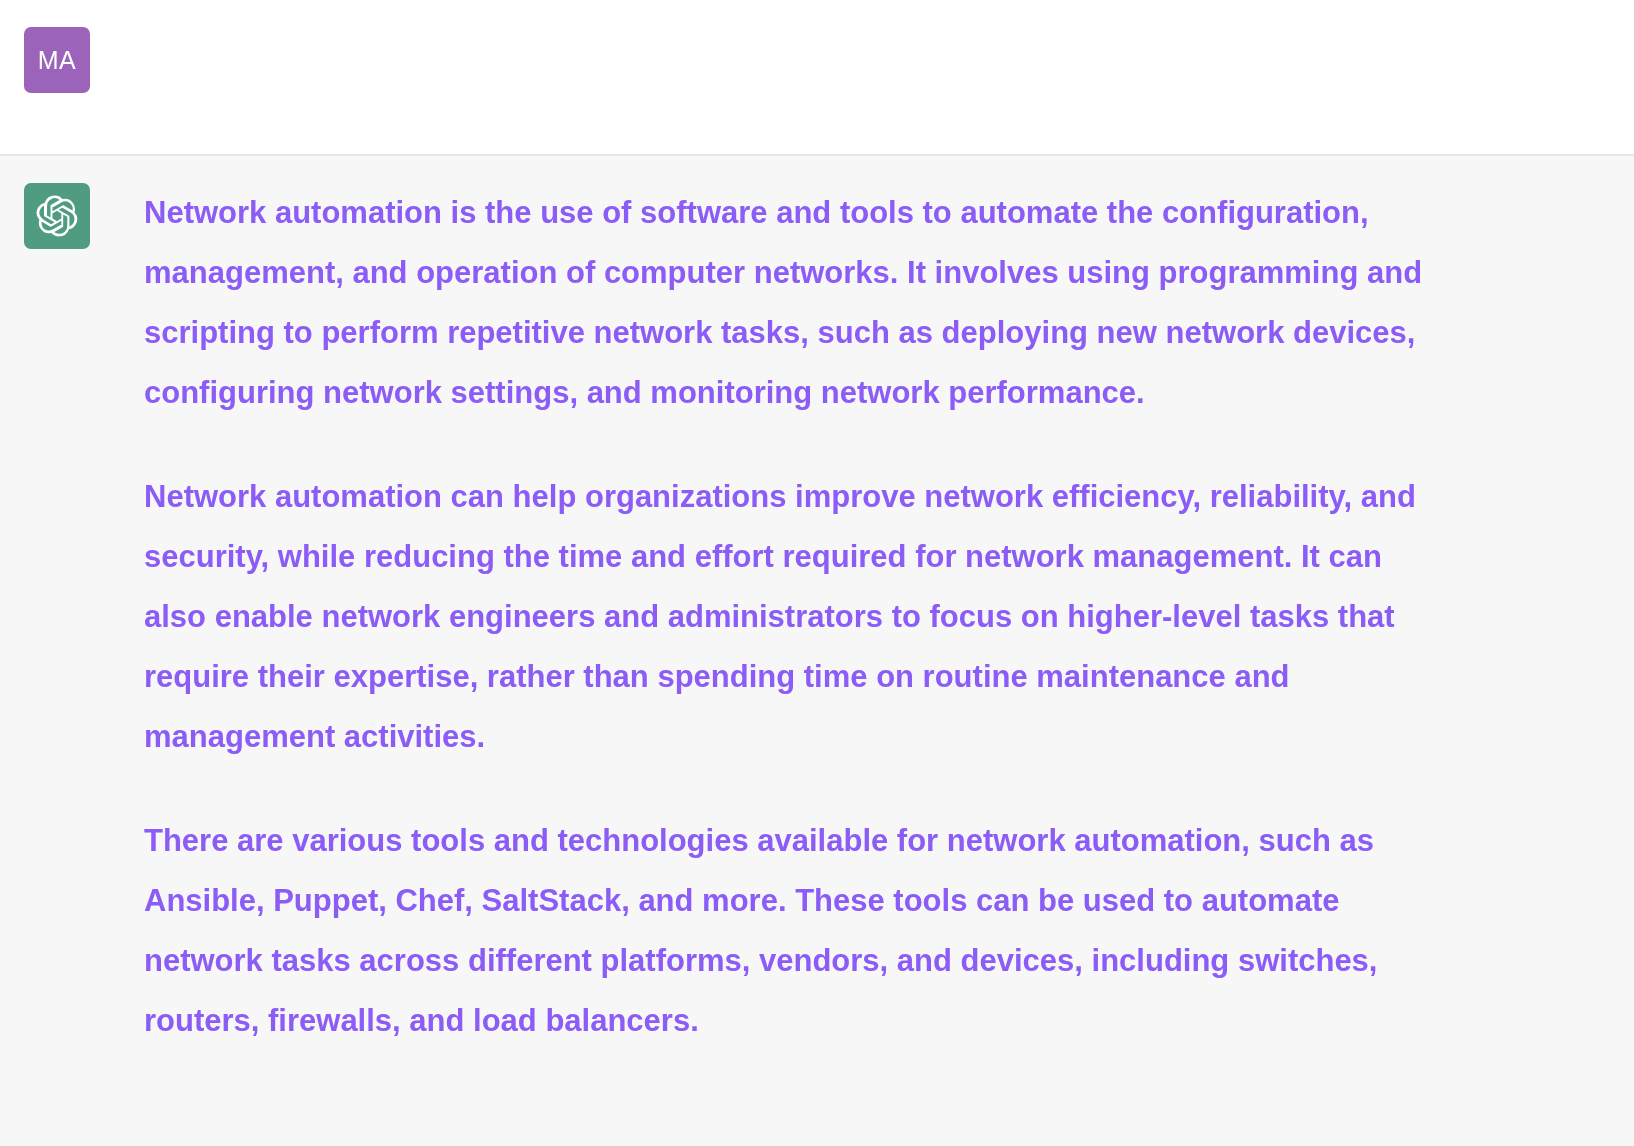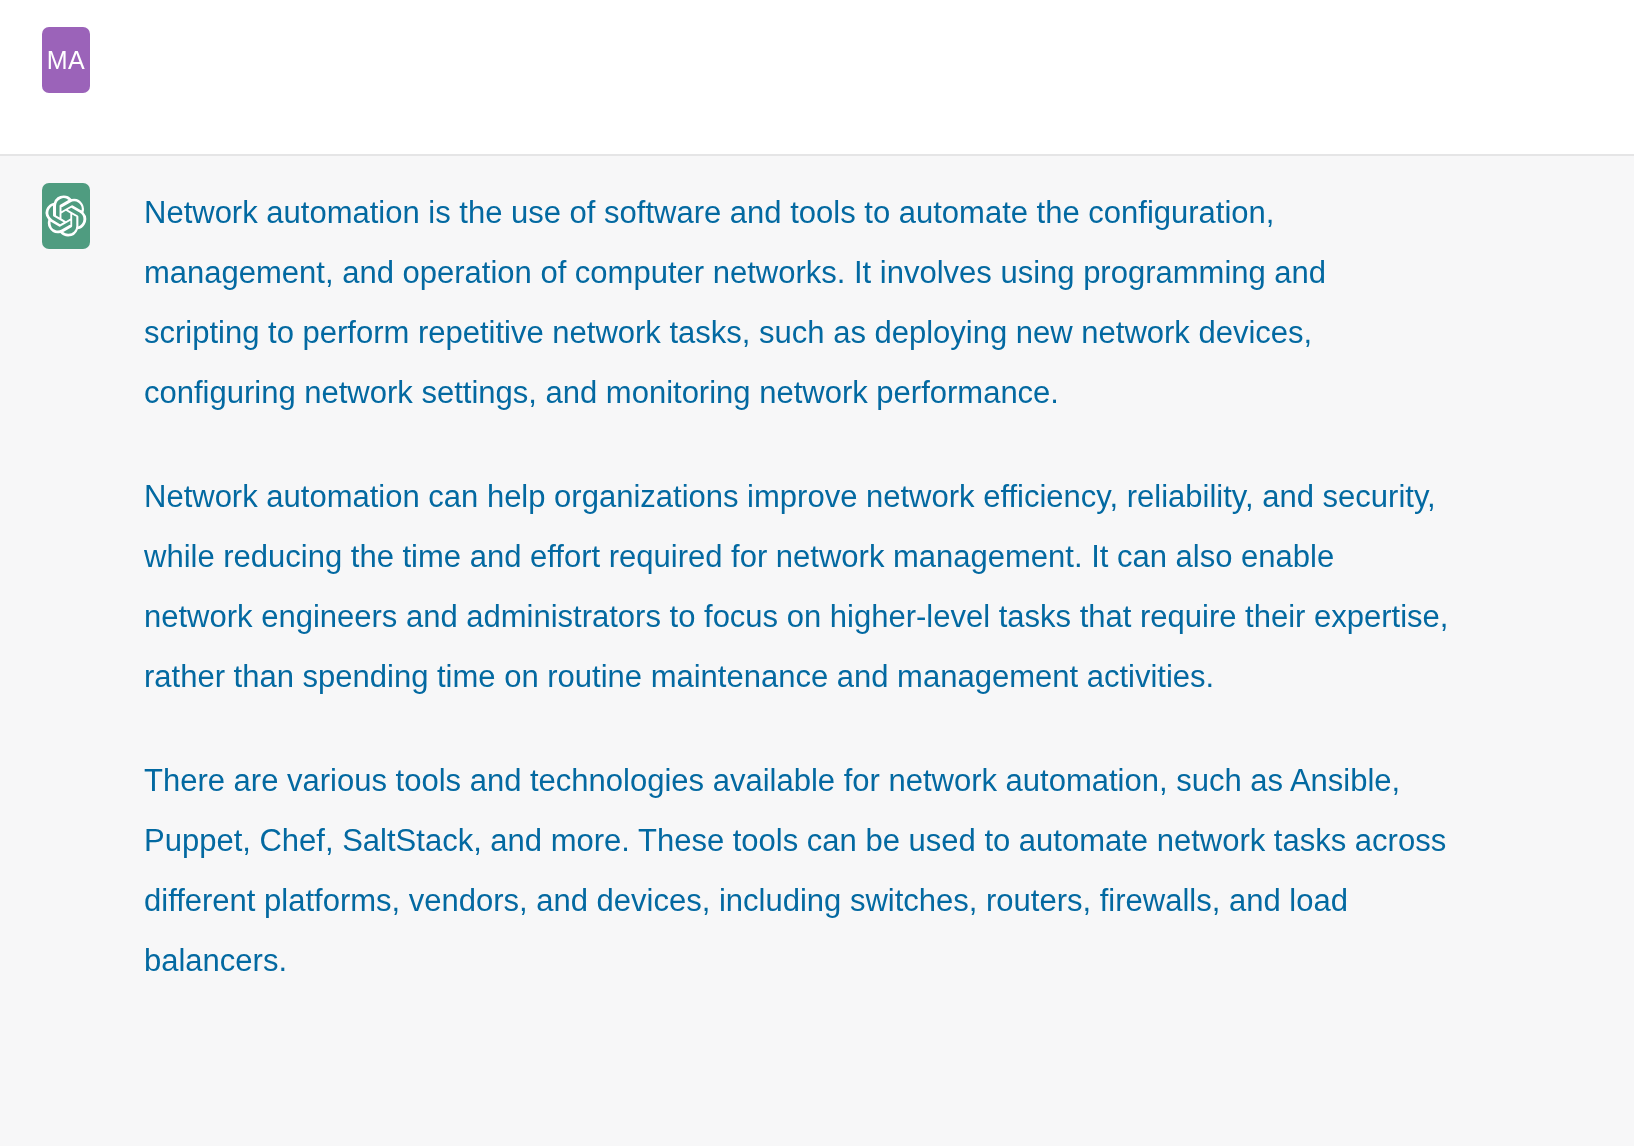--- a/index.html
+++ b/index.html
@@ -47,21 +47,21 @@
   
   .avatar-col {
     flex: 0 0 auto;
     width: 90px;
     display: flex;
     justify-content: flex-end;
     padding-right: 0;
   }
 
   .avatar {
-    width: 48px;
+    width: 66px;
     height: 66px;
     border-radius: 7px;
     display: flex;
     align-items: center;
     justify-content: center;
     flex: 0 0 auto;
   }
 
   .avatar-user {
     background: #9b63b9;
@@ -93,22 +93,22 @@
     font-size: 33px;
     line-height: 44px;
     color: #343541;
     padding-top: 7px;
     font-weight: 400;
   }
 
   .assistant-body {
     font-size: 31px;
     line-height: 60px;
-    color: #0369a1;
-    font-weight: 400;
+    color: #8b5cf6;
+    font-weight: 700;
   }
 
   .assistant-body p {
     margin: 0 0 44px 0;
   }
 
   .assistant-body p:last-child {
     margin-bottom: 0;
   }
 </style>

